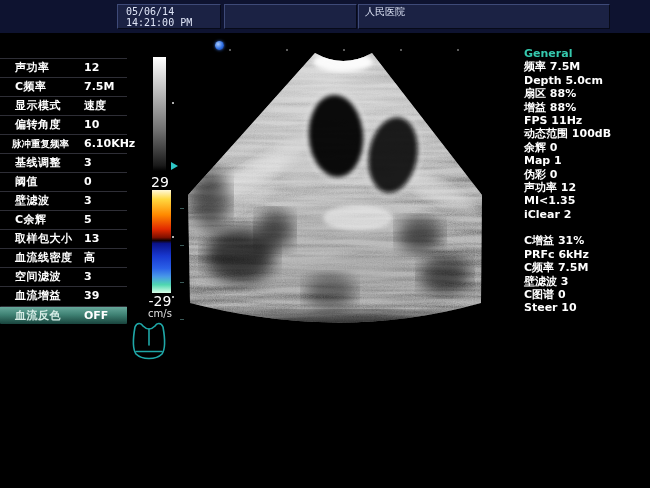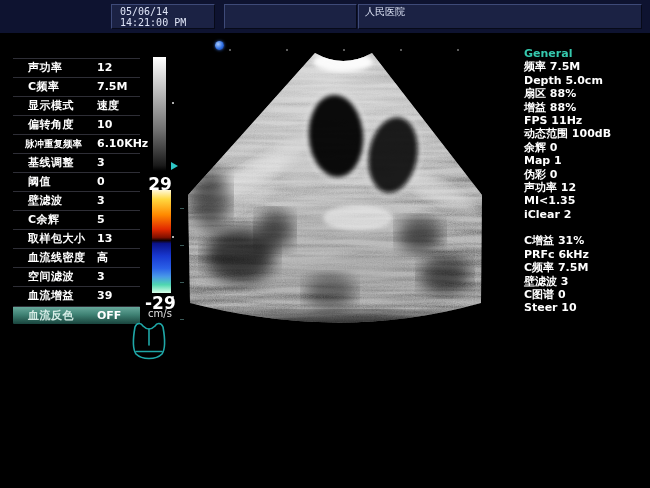--- a/index.html
+++ b/index.html
@@ -8,37 +8,37 @@
     background:#000;font-family:"DejaVu Sans",sans-serif;
     -webkit-font-smoothing:antialiased;
   }
   
   .topbar{position:absolute;left:0;top:0;width:650px;height:33px;background:#0e1330;}
   .tb-box{position:absolute;top:4px;height:25px;background:#1b2244;box-sizing:border-box;
     border-top:1px solid #3e4a78;border-left:1px solid #3e4a78;border-right:1px solid #070a18;border-bottom:1px solid #070a18;
     color:#dfe5f7;font-size:10px;font-family:"DejaVu Sans Mono",monospace;padding:1px 0 0 6px;line-height:11px;white-space:nowrap;}
   .tb-box .l2{display:block;}
   
-  .params{position:absolute;left:13px;top:58px;width:127px;}
+  .params{position:absolute;left:0;top:58px;width:127px;}
   .prow{position:relative;height:18px;border-top:1px solid #2e2e36;color:#fff;
     font-size:11px;font-weight:bold;line-height:18px;}
   .prow .lab{position:absolute;left:15px;white-space:nowrap;letter-spacing:0.5px;}
   .prow .lab.small-lab{left:12px;font-size:9.5px;letter-spacing:0;}
   .prow .val{position:absolute;left:84px;white-space:nowrap;text-align:center;}
   .prow.hl{height:17px;margin-top:1px;border-top:1px solid #2e2e36;border-radius:1px;
     background:linear-gradient(180deg,#67a89b 0%,#3f8274 45%,#19443d 100%);}
   .prow.hl .lab{color:#d5ece6;}
   .prow.hl .val{color:#fff;}
   
   .graybar{position:absolute;left:153px;top:57px;width:13px;height:114px;
     background:linear-gradient(180deg,#fff 0%,#bdbdbd 30%,#6e6e6e 65%,#1a1a1a 95%,#000 100%);}
   .scaledot{position:absolute;width:2px;height:2px;background:#e8e8e8;border-radius:50%;}
   .focus-arrow{position:absolute;left:171px;top:162px;width:0;height:0;
     border-left:7px solid #2ec6c6;border-top:4px solid transparent;border-bottom:4px solid transparent;}
-  .vel{position:absolute;left:145px;width:30px;text-align:center;color:#fff;font-size:17px;font-weight:bold;}
+  .vel{position:absolute;left:145px;width:30px;text-align:center;color:#fff;font-size:14px;font-weight:normal;}
   .vel.unit{font-size:10px;font-weight:normal;color:#e0e0e0;}
   .colorbar{position:absolute;left:152px;top:190px;width:19px;height:103px;
     background:linear-gradient(180deg,
       #fff8d8 0%,#ffd840 9%,#ff8a00 24%,#e22900 38%,#801000 46%,#120202 49%,
       #0a1288 52%,#1838d0 64%,#2a60e8 76%,#4898e8 84%,#50d8b0 92%,#d8ffe8 100%);}
   .bodymark{position:absolute;left:128px;top:318px;}
   
   .rpanel{position:absolute;left:524px;top:47px;width:148px;color:#fff;
     font-size:11px;font-weight:bold;line-height:13.4px;}
   .rheader{color:#35c9ae;}
@@ -50,26 +50,26 @@
     background:radial-gradient(circle at 35% 35%,#a6c9ff,#2f6fe2 55%,#0a2a85);box-shadow:0 0 3px #3a6fd8;}
   .toptick{position:absolute;top:49px;width:2px;height:2px;background:#7a7a7a;border-radius:50%;}
   .ruletick{position:absolute;left:180px;width:4px;height:1px;background:#3a5a58;}
   
   .strip{position:absolute;left:0;top:398px;width:650px;height:90px;background:#000;}
 </style>
 </head>
 <body>
 
 <div class="topbar">
-  <div class="tb-box" style="left:111px;width:104px;padding-left:8px;">
+  <div class="tb-box" style="left:117px;width:104px;padding-left:8px;">
     <span class="l1">05/06/14</span>
     <span class="l2">14:21:00 PM</span>
   </div>
   <div class="tb-box" style="left:224px;width:133px;"></div>
-  <div class="tb-box" style="left:358px;width:284px;">
+  <div class="tb-box" style="left:358px;width:252px;">
     <span class="l1">人民医院</span>
   </div>
 </div>
 
 <div class="params">
   <div class="prow">
     <span class="lab">声功率</span>
     <span class="val">12</span>
   </div>
   <div class="prow">

